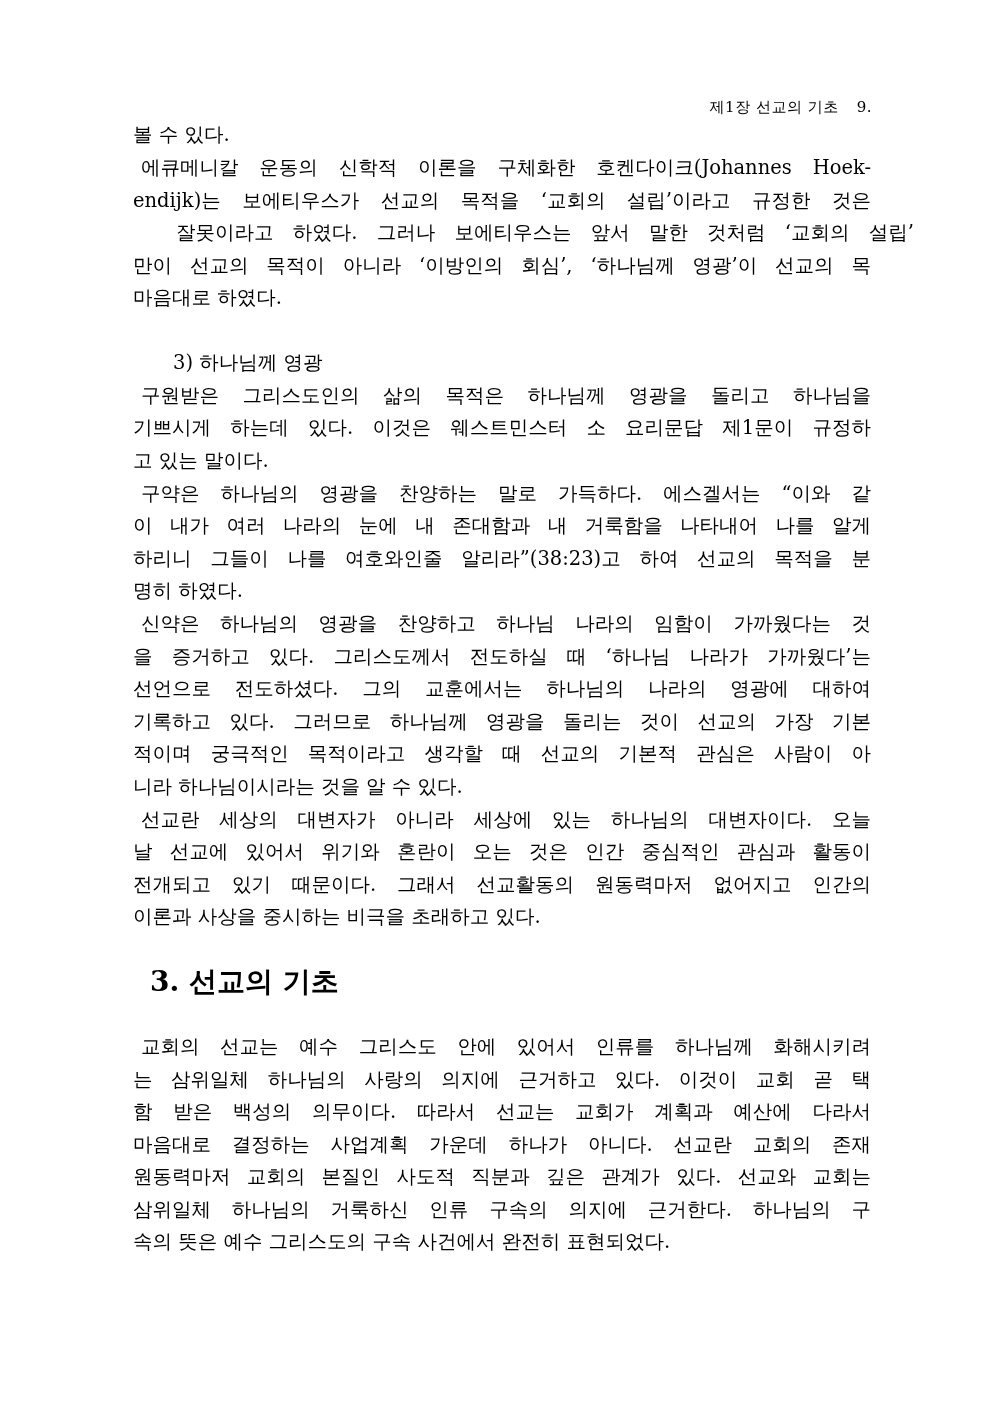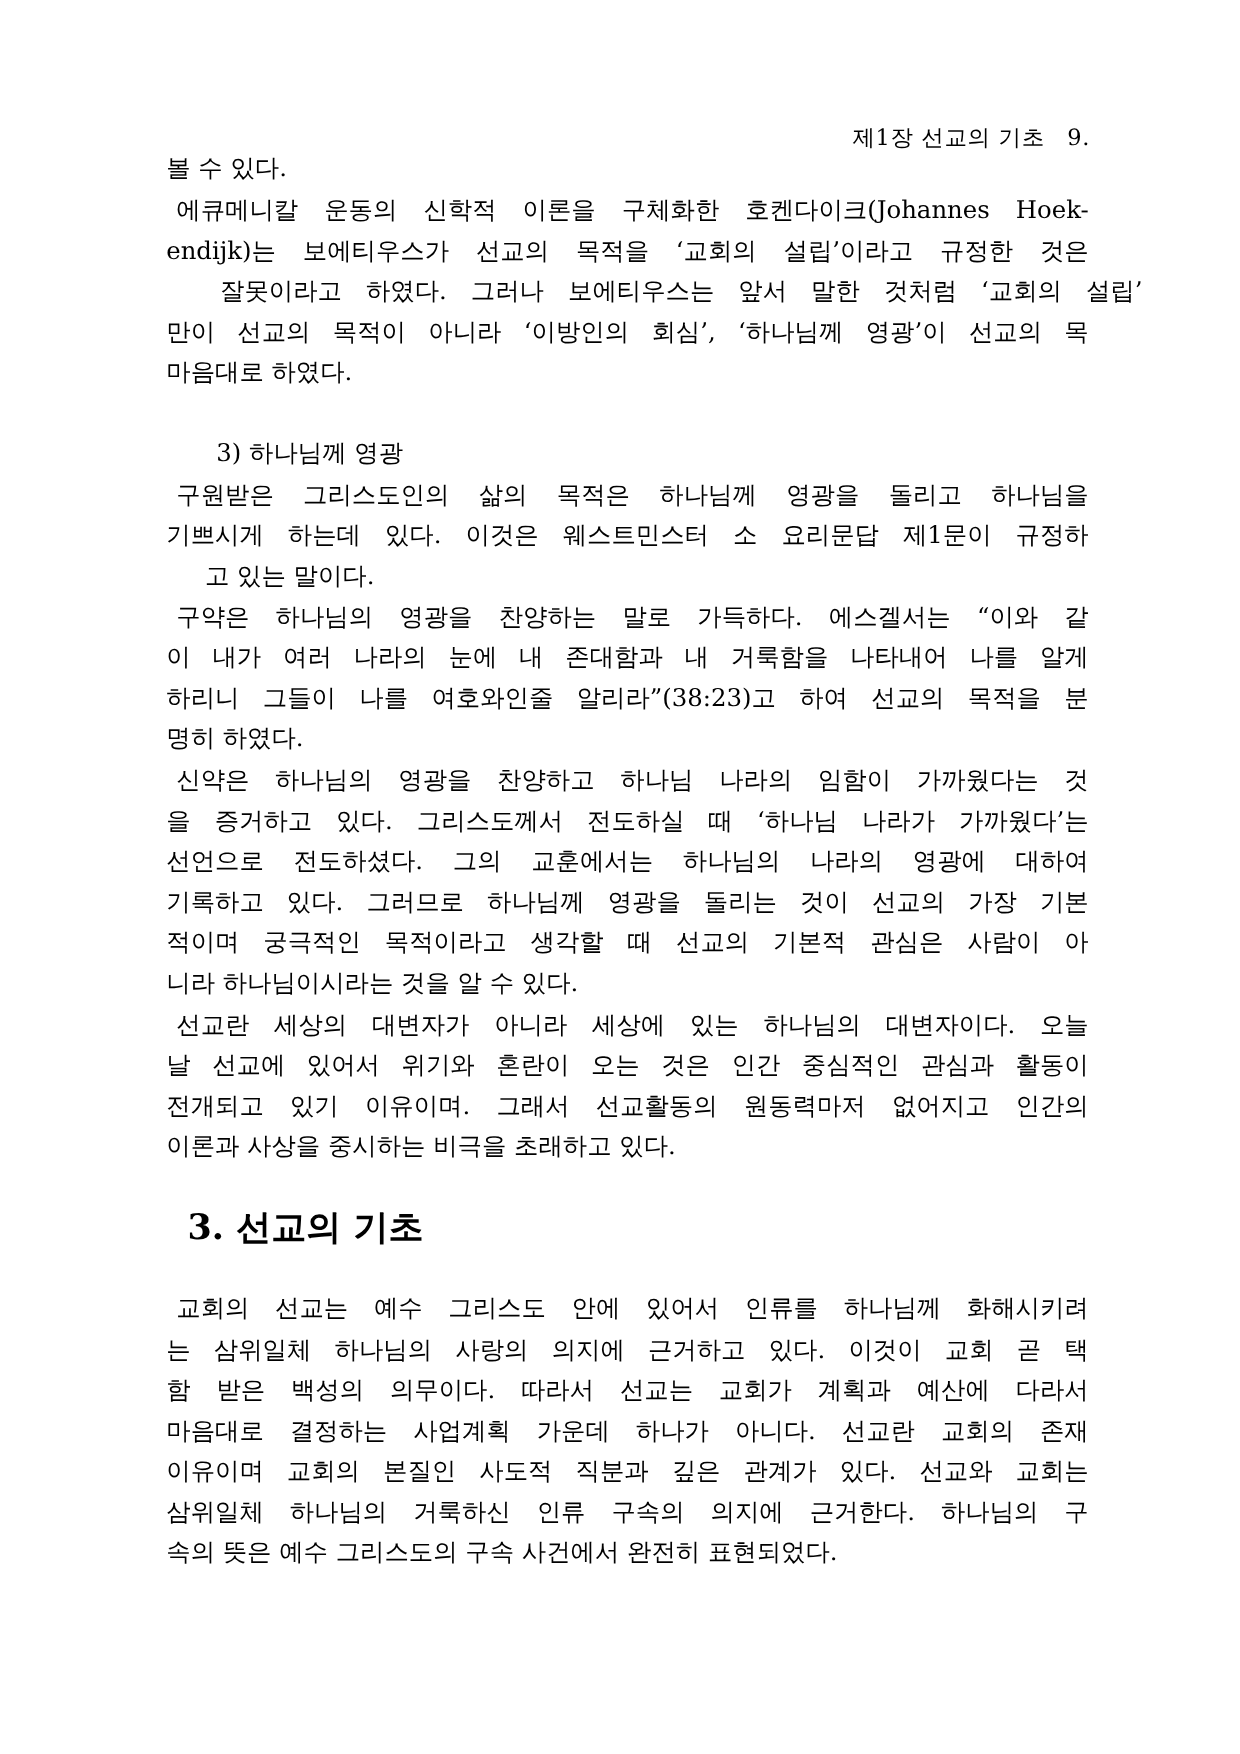--- a/index.html
+++ b/index.html
@@ -1,18 +1,18 @@
 <!DOCTYPE html>
 <html><head>
 <meta charset="utf-8">
 <style>
   html, body { margin: 0; padding: 0; background: #ffffff; }
   body { width: 992px; height: 1403px; position: relative; overflow: hidden;
          font-family: "DejaVu Serif", "Liberation Serif", serif; color: #000; }
-  .header { position: absolute; top: 98px; right: 120px; font-size: 18px; letter-spacing: 0.5px; }
+  .header { position: absolute; top: 98px; right: 120px; font-size: 15px; letter-spacing: 0.5px; }
   .header .page-no { margin-left: 18px; }
   .line { position: absolute; left: 133px; width: 738px; font-size: 19.5px; line-height: 32px;
           white-space: nowrap; text-align: justify; text-align-last: justify; }
   .line.last { text-align-last: left; }
   .line.indent { padding-left: 8px; width: 730px; }
   .heading { position: absolute; left: 141px; font-size: 19.5px; line-height: 32px; white-space: nowrap; }
   .heading.bold { font-weight: bold; left: 150px; font-size: 28px; }
 </style>
 </head>
 <body>
@@ -24,36 +24,36 @@
 <div id="content">
     <div class="line last" style="top: 119px;">볼 수 있다.</div>
     <div class="line indent" style="top: 152px;">에큐메니칼 운동의 신학적 이론을 구체화한 호켄다이크(Johannes Hoek-</div>
     <div class="line" style="top: 185px;">endijk)는 보에티우스가 선교의 목적을 ‘교회의 설립’이라고 규정한 것은</div>
     <div class="line" style="top: 217px; margin-left: 43px;">잘못이라고 하였다. 그러나 보에티우스는 앞서 말한 것처럼 ‘교회의 설립’</div>
     <div class="line" style="top: 250px;">만이 선교의 목적이 아니라 ‘이방인의 회심’, ‘하나님께 영광’이 선교의 목</div>
     <div class="line last" style="top: 282px;">마음대로 하였다.</div>
     <div class="heading" style="top: 347px; margin-left: 32px;">3) 하나님께 영광</div>
     <div class="line indent" style="top: 380px;">구원받은 그리스도인의 삶의 목적은 하나님께 영광을 돌리고 하나님을</div>
     <div class="line" style="top: 412px;">기쁘시게 하는데 있다. 이것은 웨스트민스터 소 요리문답 제1문이 규정하</div>
-    <div class="line last" style="top: 445px; margin-left: 31px;">고 있는 말이다.</div>
+    <div class="line last" style="top: 445px;">고 있는 말이다.</div>
     <div class="line indent" style="top: 478px;">구약은 하나님의 영광을 찬양하는 말로 가득하다. 에스겔서는 “이와 같</div>
     <div class="line" style="top: 510px;">이 내가 여러 나라의 눈에 내 존대함과 내 거룩함을 나타내어 나를 알게</div>
     <div class="line" style="top: 543px;">하리니 그들이 나를 여호와인줄 알리라”(38:23)고 하여 선교의 목적을 분</div>
     <div class="line last" style="top: 575px;">명히 하였다.</div>
     <div class="line indent" style="top: 608px;">신약은 하나님의 영광을 찬양하고 하나님 나라의 임함이 가까웠다는 것</div>
     <div class="line" style="top: 641px;">을 증거하고 있다. 그리스도께서 전도하실 때 ‘하나님 나라가 가까웠다’는</div>
     <div class="line" style="top: 673px;">선언으로 전도하셨다. 그의 교훈에서는 하나님의 나라의 영광에 대하여</div>
     <div class="line" style="top: 706px;">기록하고 있다. 그러므로 하나님께 영광을 돌리는 것이 선교의 가장 기본</div>
     <div class="line" style="top: 738px;">적이며 궁극적인 목적이라고 생각할 때 선교의 기본적 관심은 사람이 아</div>
     <div class="line last" style="top: 771px;">니라 하나님이시라는 것을 알 수 있다.</div>
     <div class="line indent" style="top: 804px;">선교란 세상의 대변자가 아니라 세상에 있는 하나님의 대변자이다. 오늘</div>
     <div class="line" style="top: 836px;">날 선교에 있어서 위기와 혼란이 오는 것은 인간 중심적인 관심과 활동이</div>
-    <div class="line" style="top: 869px;">전개되고 있기 이유이며. 그래서 선교활동의 원동력마저 없어지고 인간의</div>
+    <div class="line" style="top: 869px;">전개되고 있기 때문이다. 그래서 선교활동의 원동력마저 없어지고 인간의</div>
     <div class="line last" style="top: 901px;">이론과 사상을 중시하는 비극을 초래하고 있다.</div>
     <div class="heading bold" style="top: 966px;">3. 선교의 기초</div>
     <div class="line indent" style="top: 1031px;">교회의 선교는 예수 그리스도 안에 있어서 인류를 하나님께 화해시키려</div>
     <div class="line" style="top: 1064px;">는 삼위일체 하나님의 사랑의 의지에 근거하고 있다. 이것이 교회 곧 택</div>
     <div class="line" style="top: 1096px;">함 받은 백성의 의무이다. 따라서 선교는 교회가 계획과 예산에 다라서</div>
     <div class="line" style="top: 1129px;">마음대로 결정하는 사업계획 가운데 하나가 아니다. 선교란 교회의 존재</div>
-    <div class="line" style="top: 1161px;">이유이며 교회의 본질인 사도적 직분과 깊은 관계가 있다. 선교와 교회는</div>
+    <div class="line" style="top: 1161px;">원동력마저 교회의 본질인 사도적 직분과 깊은 관계가 있다. 선교와 교회는</div>
     <div class="line" style="top: 1194px;">삼위일체 하나님의 거룩하신 인류 구속의 의지에 근거한다. 하나님의 구</div>
     <div class="line last" style="top: 1226px;">속의 뜻은 예수 그리스도의 구속 사건에서 완전히 표현되었다.</div>
   </div>
 
 </body></html>

